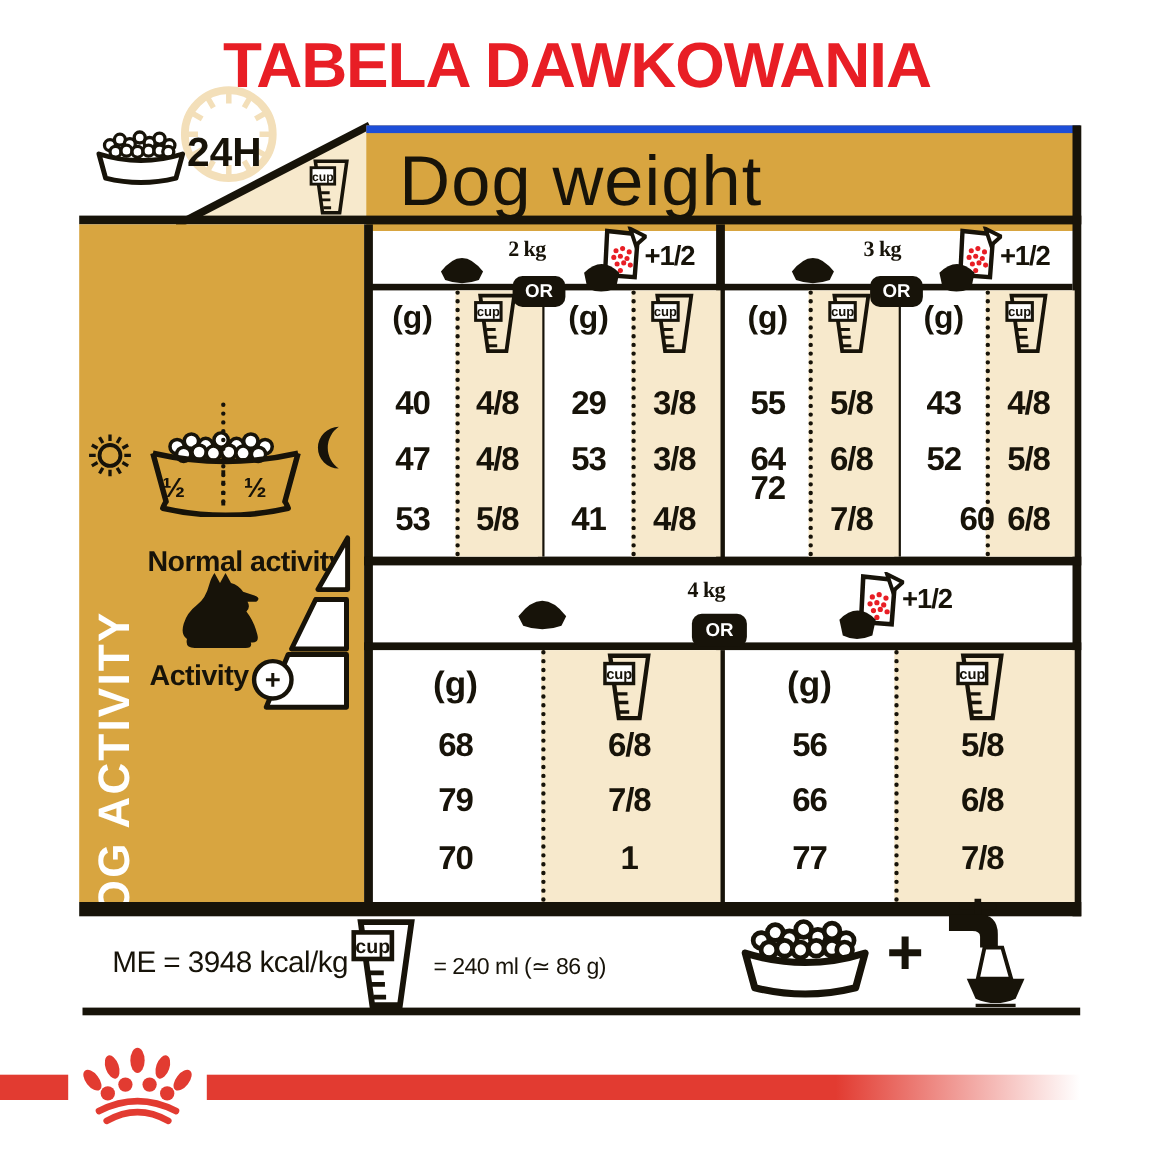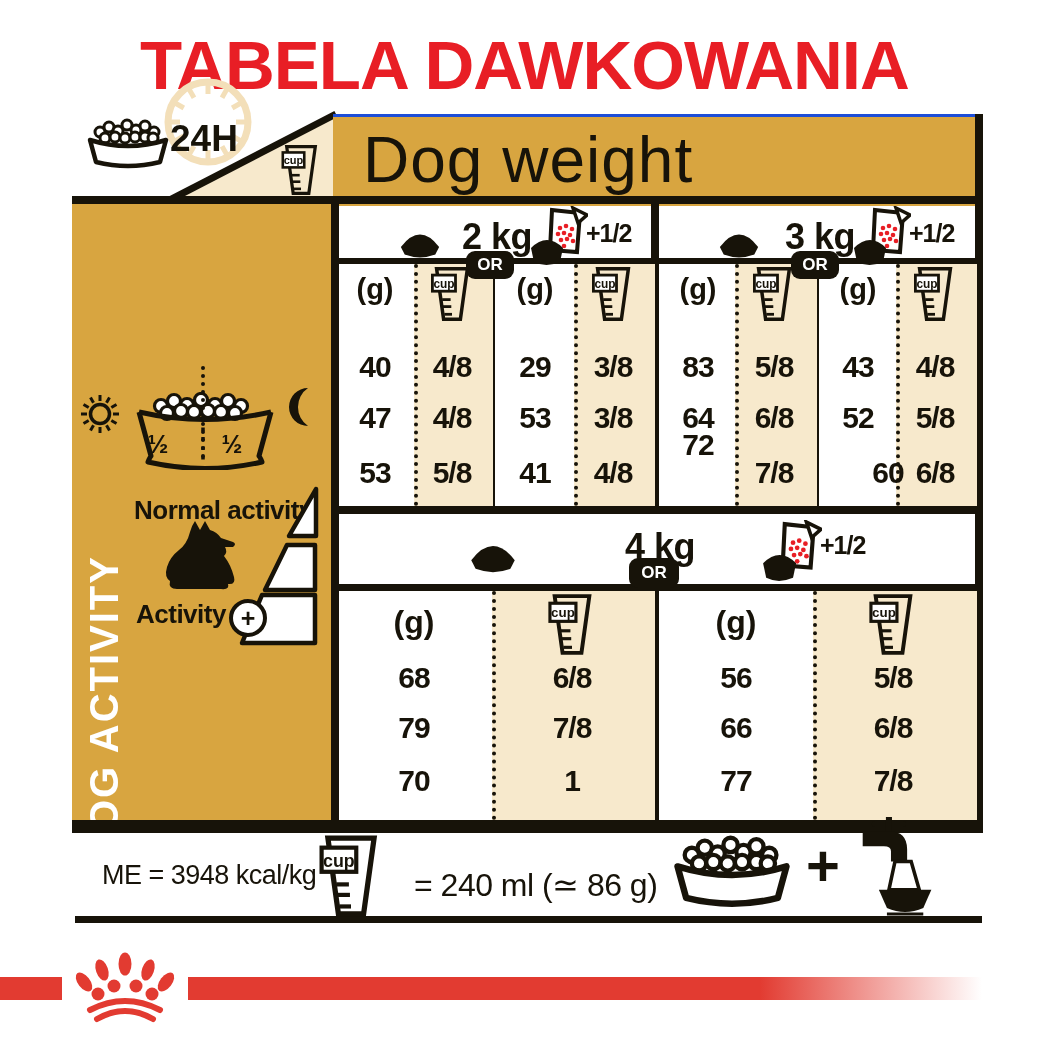--- a/index.html
+++ b/index.html
@@ -4,29 +4,29 @@
 <style>
   html,body{margin:0;padding:0;}
   body{width:1049px;height:1049px;background:#ffffff;position:relative;overflow:hidden;
        font-family:"Liberation Sans","DejaVu Sans",sans-serif;color:#171309;}
   .abs{position:absolute;}
   .b{font-weight:400;}
   .hline,.vline{position:absolute;background:#171309;}
   .tan{position:absolute;background:#f7e9cc;border-left:4px dotted #171309;}
   .val{position:absolute;font-weight:700;font-size:30px;width:84px;margin-left:-42px;text-align:center;letter-spacing:-1px;}
   .glabel{position:absolute;font-weight:700;font-size:29px;width:84px;margin-left:-42px;text-align:center;}
-  .kg{position:absolute;font-weight:700;font-size:36px;letter-spacing:-0.5px;}
+  .kg{position:absolute;font-weight:700;font-size:20px;letter-spacing:-0.5px;font-family:Liberation Serif, serif;}
   .phalf{position:absolute;font-weight:700;font-size:25px;letter-spacing:-1px;}
   .orbadge{position:absolute;background:#171309;color:#ffffff;font-weight:700;font-size:17px;
            border-radius:9px;display:flex;align-items:center;justify-content:center;z-index:6;}
   .cup-slot{position:absolute;}
   .cup-slot svg{width:100%;height:100%;display:block;}
-  #title{left:0;top:26px;width:1049px;text-align:center;font-size:69px;font-weight:700;
+  #title{left:0;top:26px;width:1049px;text-align:center;font-size:58px;font-weight:700;
          color:#e81e25;letter-spacing:-1px;}
-  #banner{left:333px;top:114px;width:649px;height:89px;background:#d8a540;border-top:3px solid #1d4ed8;box-sizing:content-box;}
+  #banner{left:333px;top:114px;width:649px;height:89px;background:#d8a540;border-top:7px solid #1d4ed8;box-sizing:content-box;}
   #banner-label{position:absolute;left:30px;top:6px;font-size:64px;font-weight:400;letter-spacing:1px;color:#171309;}
   #sidebar{left:72px;top:204px;width:259px;height:616px;background:#d8a540;}
   #dog-activity-vertical{position:absolute;left:82px;top:480px;height:382px;
       writing-mode:vertical-rl;transform:rotate(180deg);font-size:40px;font-weight:700;
       color:#ffffff;letter-spacing:2px;white-space:nowrap;}
   #clock-24h{position:absolute;left:170px;top:118px;font-size:37px;font-weight:700;z-index:3;}
   .sideword{position:absolute;font-size:26px;font-weight:700;letter-spacing:-0.5px;}
   #plus-circle{position:absolute;left:229px;top:599px;width:30px;height:30px;background:#ffffff;
       border:4px solid #171309;border-radius:50%;display:flex;align-items:center;justify-content:center;
       font-weight:900;font-size:25px;line-height:1;z-index:4;}
@@ -290,21 +290,21 @@
 <span class="val" style="left:375px;top:456px">53</span>
 <span class="val" style="left:452px;top:350px">4/8</span>
 <span class="val" style="left:452px;top:401px">4/8</span>
 <span class="val" style="left:452px;top:456px">5/8</span>
 <span class="val" style="left:535px;top:350px">29</span>
 <span class="val" style="left:535px;top:401px">53</span>
 <span class="val" style="left:535px;top:456px">41</span>
 <span class="val" style="left:613px;top:350px">3/8</span>
 <span class="val" style="left:613px;top:401px">3/8</span>
 <span class="val" style="left:613px;top:456px">4/8</span>
-<span class="val" style="left:698px;top:350px">83</span>
+<span class="val" style="left:698px;top:350px">55</span>
 <span class="val" style="left:698px;top:401px">64</span>
 <span class="val" style="left:698px;top:428px">72</span>
 <span class="val" style="left:774px;top:350px">5/8</span>
 <span class="val" style="left:774px;top:401px">6/8</span>
 <span class="val" style="left:774px;top:456px">7/8</span>
 <span class="val" style="left:858px;top:350px">43</span>
 <span class="val" style="left:858px;top:401px">52</span>
 <span class="val" style="left:888px;top:456px">60</span>
 <span class="val" style="left:935px;top:350px">4/8</span>
 <span class="val" style="left:935px;top:401px">5/8</span>
@@ -376,21 +376,21 @@
 <div class="cup-slot z4" style="left:316px;top:834px;width:70px;height:84px">
 <svg viewBox="0 0 62 80" xmlns="http://www.w3.org/2000/svg">
   <polygon points="9,4 53,4 43,76 19,76" fill="none" stroke="#171309" stroke-width="5"></polygon>
   <rect x="3" y="13" width="33" height="23" fill="#ffffff" stroke="#171309" stroke-width="4"></rect>
   <text x="19.5" y="31" text-anchor="middle" font-size="17" font-weight="bold" fill="#171309">cup</text>
   <line x1="17" y1="48" x2="29" y2="48" stroke="#171309" stroke-width="4"></line>
   <line x1="18" y1="58" x2="30" y2="58" stroke="#171309" stroke-width="4"></line>
   <line x1="20" y1="69" x2="31" y2="69" stroke="#171309" stroke-width="4"></line>
 </svg>
 </div>
-<span class="abs b" style="left:414px;top:866px;font-size:32px;letter-spacing:-0.5px">= 240 ml (≃ 86 g)</span>
+<span class="abs b" style="left:394px;top:866px;font-size:21px;letter-spacing:-0.5px">= 240 ml (≃ 86 g)</span>
 
 <svg class="abs z4" style="left:652px;top:832px" width="160" height="86" viewBox="0 0 88 60">
   <g fill="#ffffff" stroke="#171309" stroke-width="3">
     <circle cx="16" cy="16" r="5"></circle>
       <circle cx="25" cy="11" r="5"></circle>
       <circle cx="34" cy="15" r="5"></circle>
     <circle cx="43" cy="9" r="5"></circle>
       <circle cx="52" cy="14" r="5"></circle>
       <circle cx="61" cy="10" r="5"></circle>
     <circle cx="70" cy="16" r="5"></circle>

